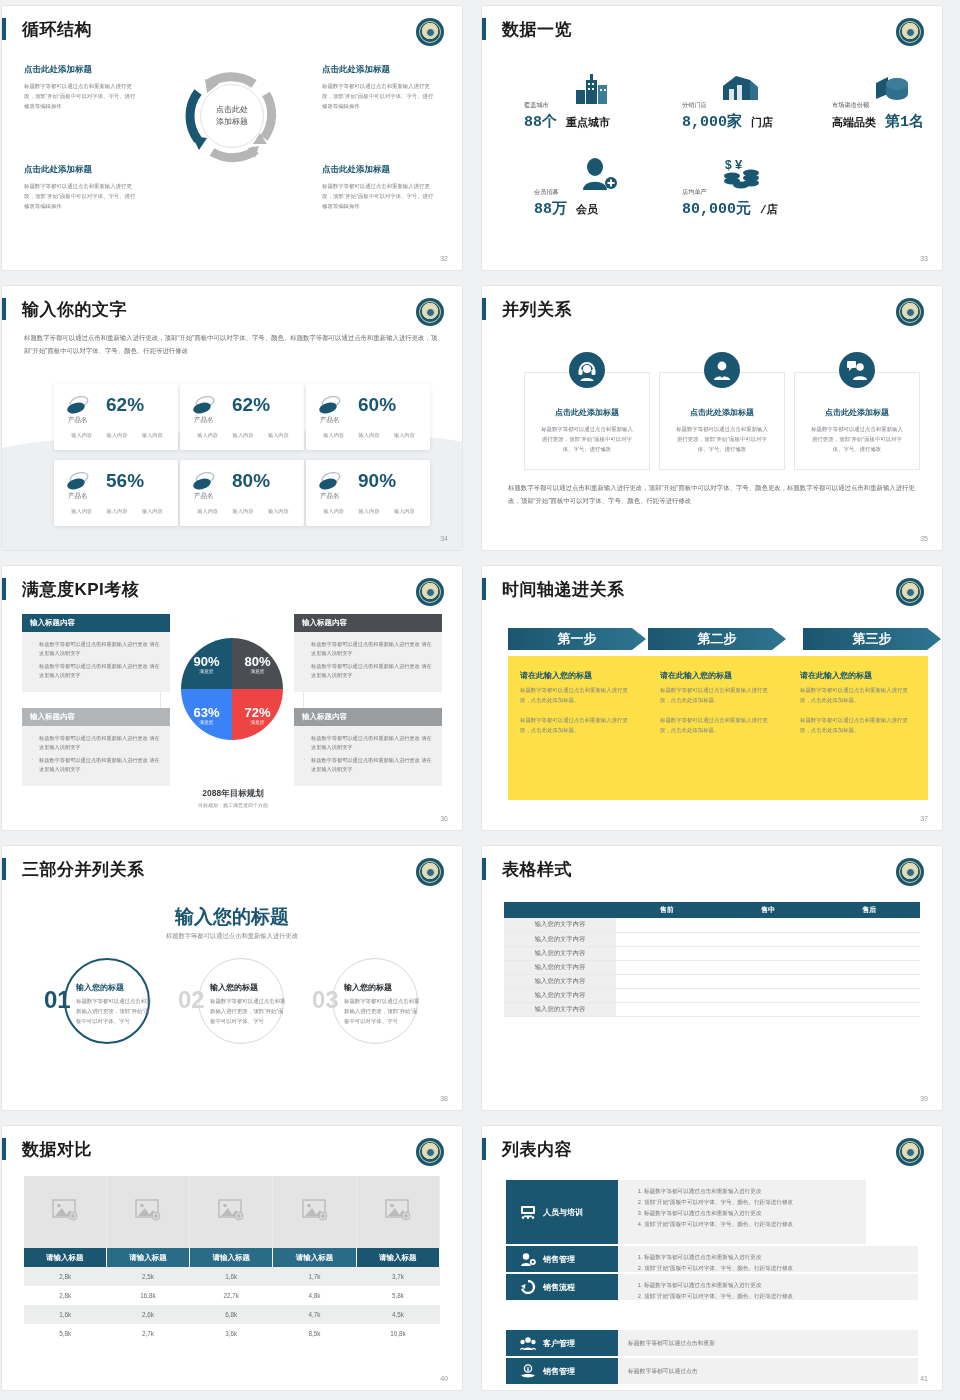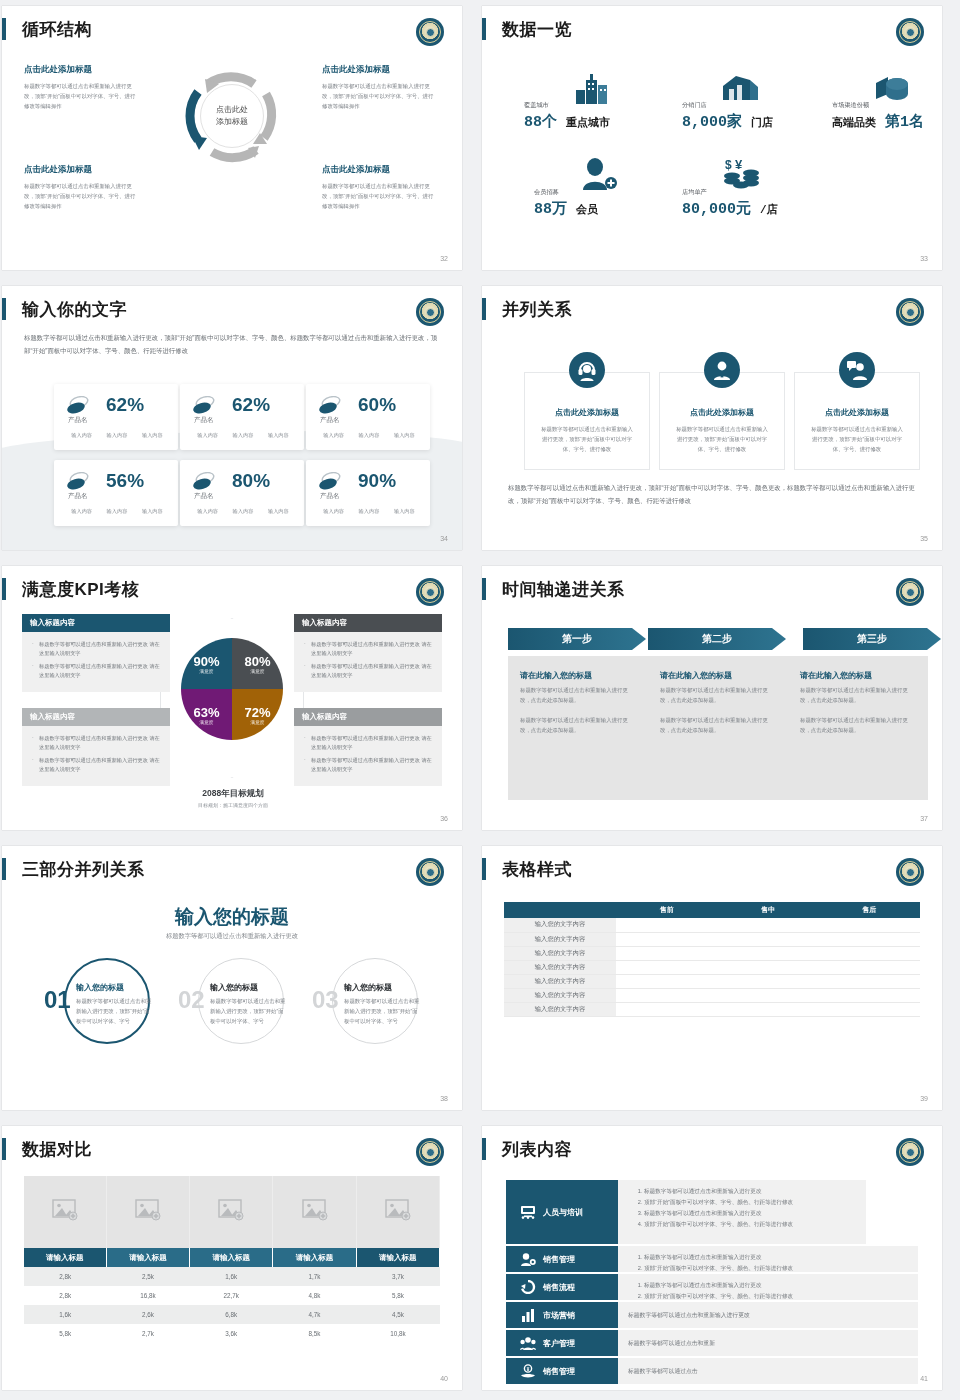--- a/index.html
+++ b/index.html
@@ -72,23 +72,23 @@
   .pie { position: absolute; left: 179px; top: 72px; width: 102px; height: 102px; border-radius: 50%; overflow: hidden; }
   .q { position: absolute; width: 50%; height: 50%; display: flex; flex-direction: column;
        align-items: center; justify-content: center; color: #fff; }
   .q .v { font-size: 13px; font-weight: bold; }
   .q .s { font-size: 4.6px; opacity: .92; }
   .hexring { position: absolute; left: 158px; top: 52px; width: 144px; height: 160px;
              border: 1px solid #e4e6e8; clip-path: polygon(50% 0,100% 27%,100% 73%,50% 100%,0 73%,0 27%); }
 
   
   .step { position: absolute; height: 22px; display: flex; align-items: center; justify-content: center;
-          color: #fff; font-size: 10px; font-weight: bold;
+          color: #fff; font-size: 13px; font-weight: bold;
           clip-path: polygon(0 0, calc(100% - 14px) 0, 100% 50%, calc(100% - 14px) 100%, 0 100%); }
-  .stepbody { position: absolute; background: #e5e5e5; width: 140px; height: 144px; padding: 14px 12px; }
+  .stepbody { position: absolute; background: #fde047; width: 140px; height: 144px; padding: 14px 12px; }
 
   
   .c3 { position: absolute; width: 86px; height: 86px; border-radius: 50%; }
   .c3num { position: absolute; font-size: 24px; font-weight: bold; }
 
   
   table { border-collapse: collapse; width: 100%; }
   .t39 { position: absolute; left: 22px; top: 56px; width: 416px; }
   .t39 th { background: #1b5670; color: #fff; font-size: 7px; height: 16px; font-weight: bold; }
   .t39 td { height: 14px; font-size: 6.3px; color: #62676c; border-bottom: 1px solid #e9e9e9; }
@@ -467,25 +467,25 @@
 
     <div class="pie">
       <div class="q" style="left:0;top:0;background:#1b5670">
         <span class="v">90%</span>
         <span class="s">满意度</span>
           </div>
       <div class="q" style="left:50%;top:0;background:#4a4e52">
         <span class="v">80%</span>
         <span class="s">满意度</span>
           </div>
-      <div class="q" style="left:0;top:50%;background:#701a75">
+      <div class="q" style="left:0;top:50%;background:#3b82f6">
         <span class="v">63%</span>
         <span class="s">满意度</span>
           </div>
-      <div class="q" style="left:50%;top:50%;background:#a16207">
+      <div class="q" style="left:50%;top:50%;background:#ef4444">
         <span class="v">72%</span>
         <span class="s">满意度</span>
           </div>
     </div>
     <div style="position:absolute;left:176px;top:222px;width:110px;text-align:center">
       <div style="font-size:8.5px;font-weight:bold;color:#3b3f43">2088年目标规划</div>
       <div style="font-size:5px;color:#8b9096;margin-top:2px">目标规划：施工满意度四个方面</div>
     </div>
     <div class="pgnum">36</div>
   </div>
@@ -798,33 +798,20 @@
         <span>销售管理</span>
           </div>
       <div class="lbody">
             <ol>
         <li>标题数字等都可以通过点击和重新输入进行更改</li>
         <li>顶部“开始”面板中可以对字体、字号、颜色、行距等进行修改</li>
             </ol>
           </div>
     </div>
 
-    <div class="lrow" style="left:24px;top:176px;width:412px;height:26px">
-      <div class="lbtn">
-        <svg width="16" height="14" viewBox="0 0 16 14">
-              <rect x="2" y="8" width="3" height="6" fill="#fff"></rect>
-              <rect x="6.5" y="4" width="3" height="10" fill="#fff"></rect>
-              <rect x="11" y="1" width="3" height="13" fill="#fff"></rect>
-            </svg>
-        <span>市场营销</span>
-          </div>
-      <div class="lbody" style="display:flex;align-items:center">
-        <p>标题数字等都可以通过点击和重新输入进行更改</p>
-          </div>
-    </div>
 
     <div class="lrow" style="left:24px;top:204px;width:412px;height:26px">
       <div class="lbtn">
         <svg width="16" height="14" viewBox="0 0 16 14">
               <circle cx="8" cy="4" r="2.8" fill="#fff"></circle>
               <circle cx="2.6" cy="6" r="2.2" fill="#fff"></circle>
               <circle cx="13.4" cy="6" r="2.2" fill="#fff"></circle>
               <path d="M3 14c0-3.4 10-3.4 10 0z" fill="#fff"></path>
               <path d="M0 14c0-2.4 4-2.8 4-1.2z" fill="#fff"></path>
               <path d="M16 14c0-2.4-4-2.8-4-1.2z" fill="#fff"></path>

